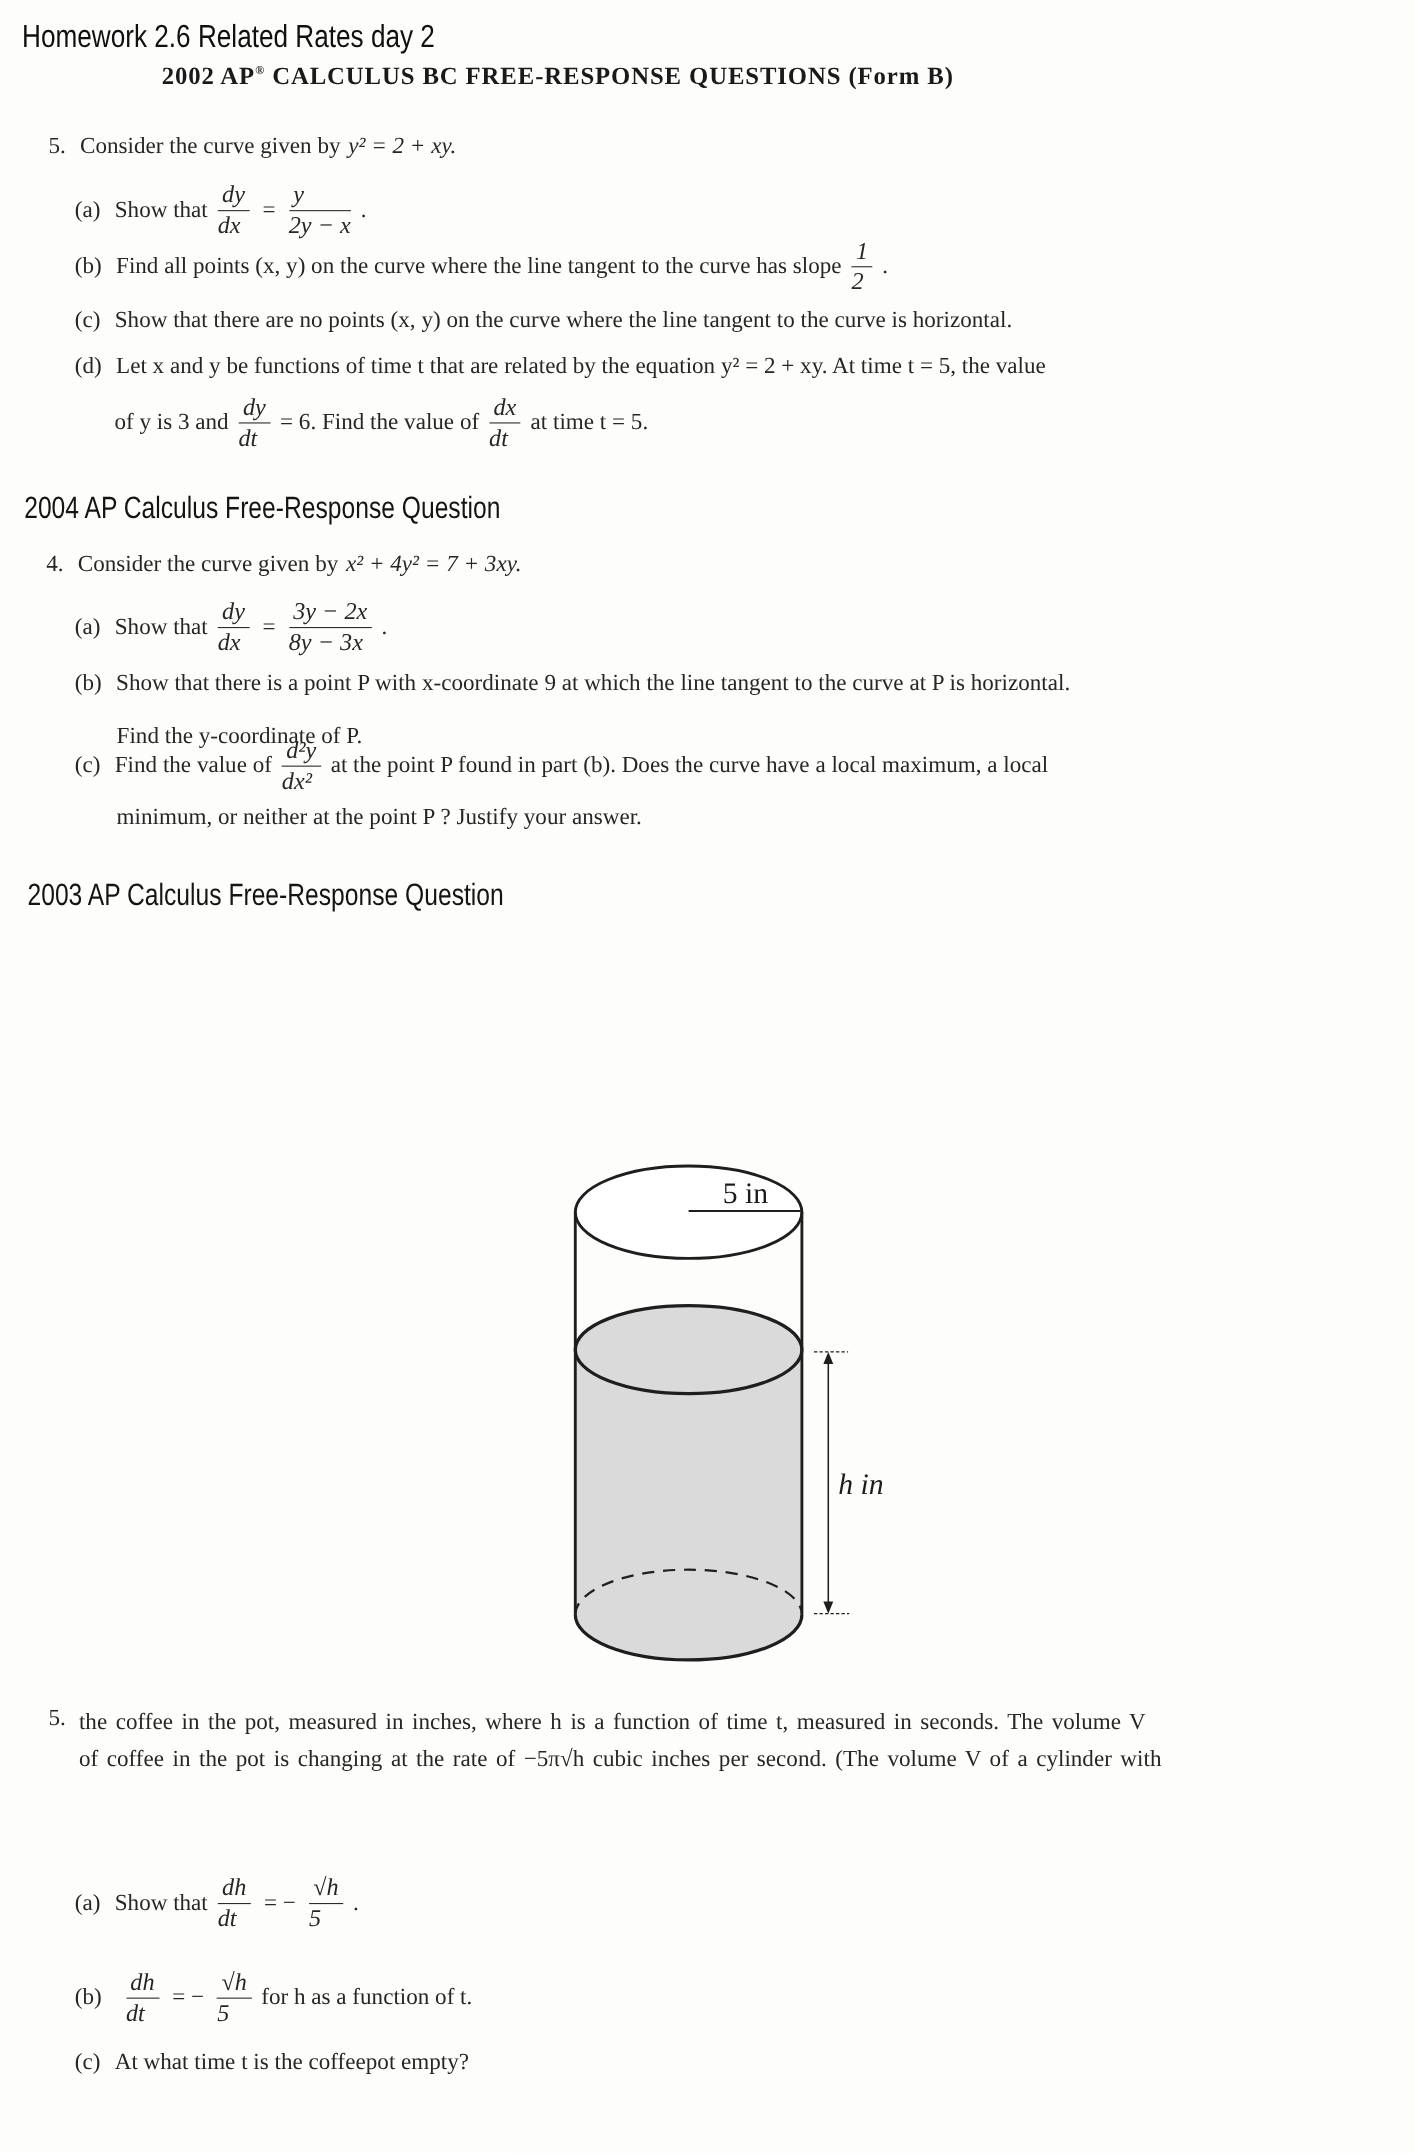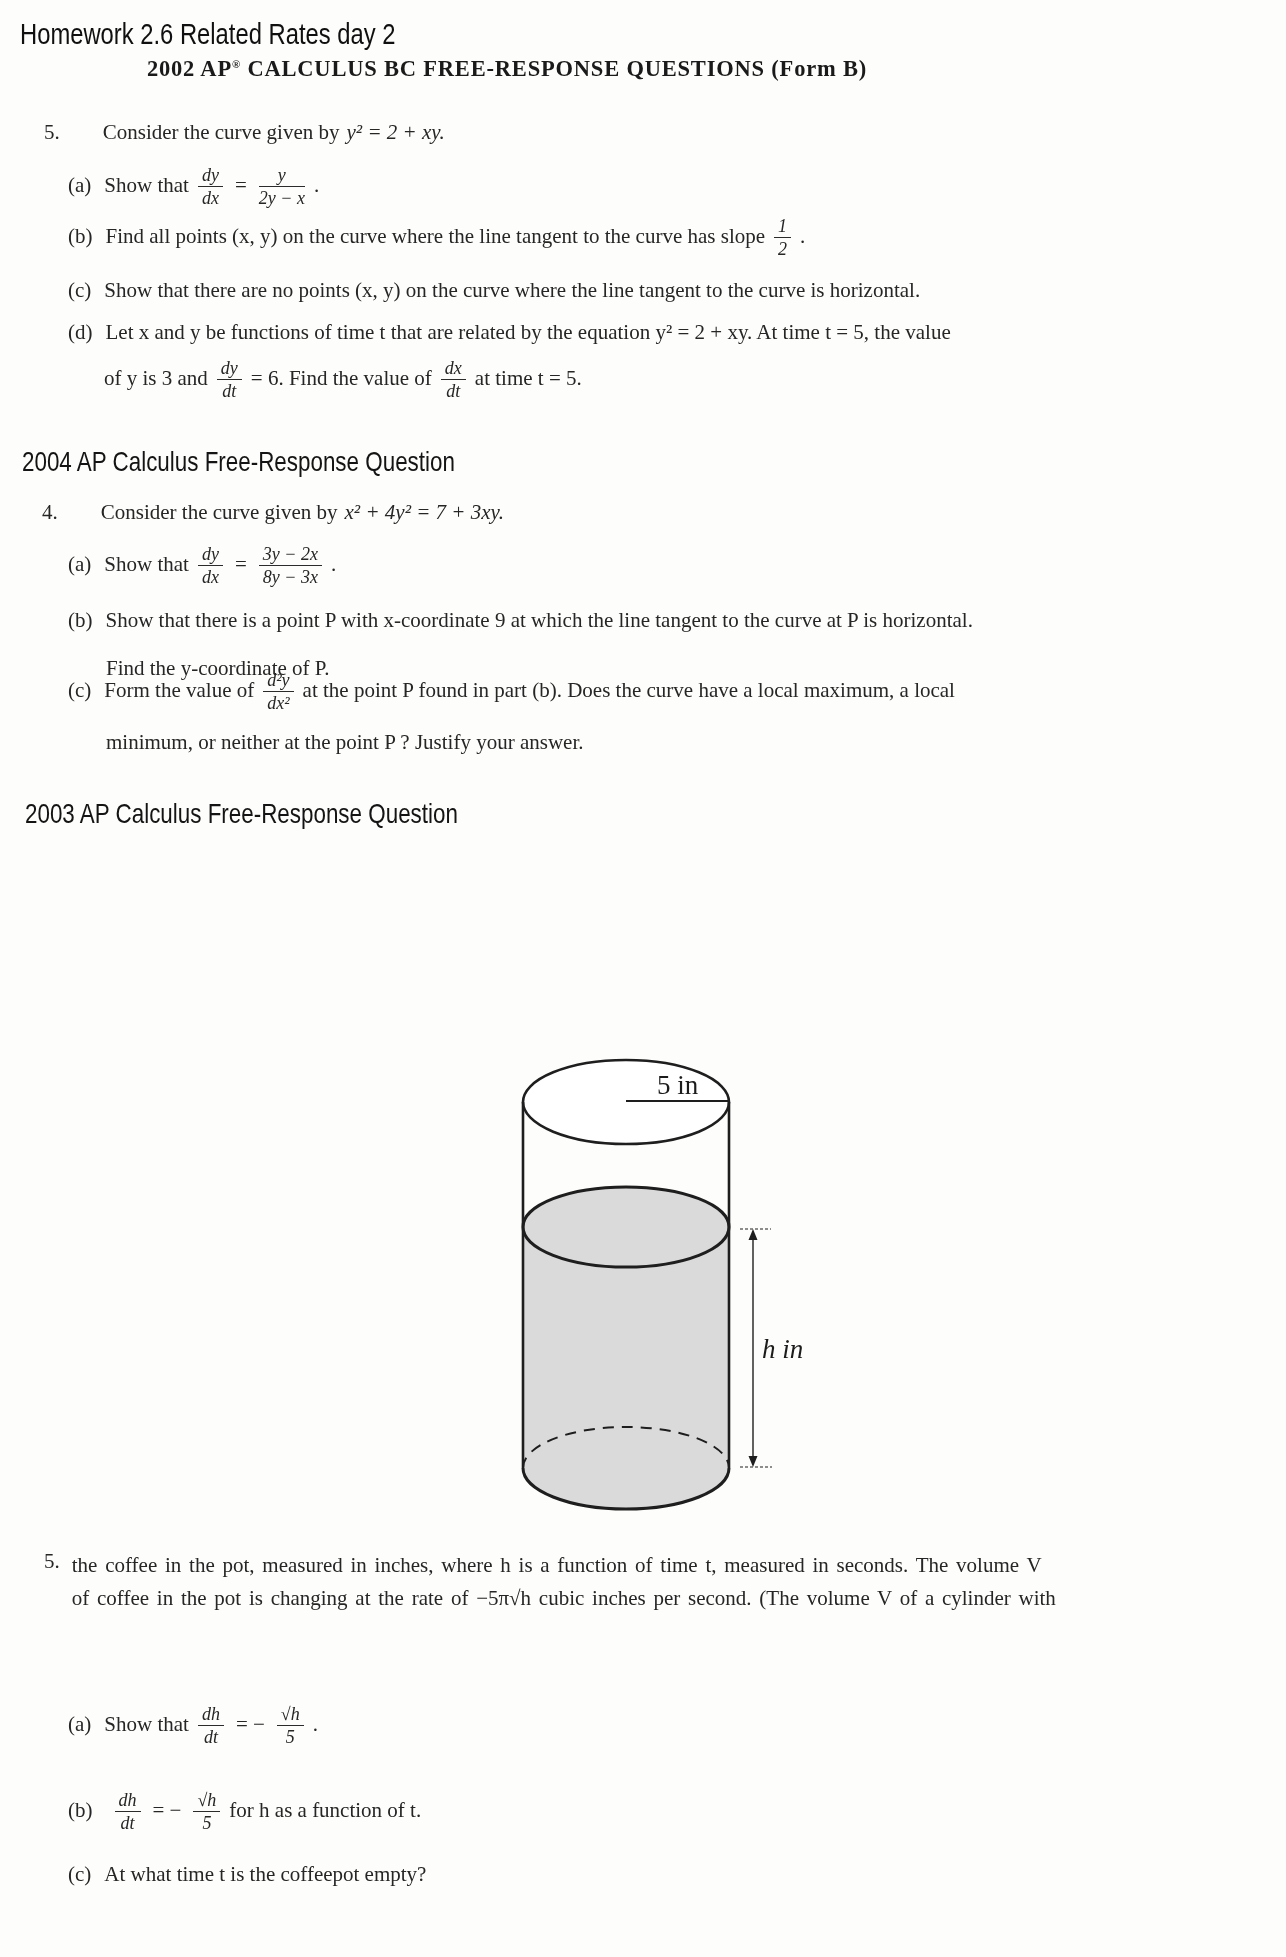--- a/index.html
+++ b/index.html
@@ -13,24 +13,24 @@
 
   .hdr2005 { position:absolute; left:133px; top:56px; width:748px; text-align:center;
              font-weight:bold; font-size:22.5px; letter-spacing:.8px; color:#1a1a1a; white-space:nowrap; }
   .hdr2005 sup { font-size:11px; }
 
   .heading { position:absolute; font-family:"Liberation Sans", sans-serif; font-size:28px; color:#141414;
              transform:scaleX(.8); transform-origin:left top; white-space:nowrap; }
 
   .row { position:absolute; display:flex; align-items:center; font-size:21px; color:#262626; white-space:nowrap; }
   .row .lbl { margin-right:13px; }
-  .gap { margin-right:7px;margin-left:30px; }
+  .gap { margin-right:7px; }
   .mi { font-style:italic; }
 
-  .frac { display:inline-block; text-align:center; font-size:18px; line-height:1.12;
+  .frac { display:inline-block; text-align:left; font-size:22px; line-height:1.12;
           margin:2px 9px 0; font-style:italic; }
   .frac .num { display:block; padding:0 4px 1px; border-bottom:1.6px solid #2b2b2b; }
   .frac .den { display:block; padding-top:1px; }
   .eq { margin:0 3px; }
 
   .stemblock { position:absolute; display:flex; font-size:21px; color:#262626; }
   .stemnum { margin-right:12px; }
   .stemlines div { line-height:33px; white-space:nowrap; word-spacing:2.5px; }
 
   .figwrap { position:absolute; left:410px; top:1038px; }
@@ -126,21 +126,21 @@
   <div class="row" style="left:68px; top:608px;">
     <span class="lbl">(b)</span>
     <span>Show that there is a point P with x-coordinate 9 at which the line tangent to the curve at P is horizontal.</span>
   </div>
   <div class="row" style="left:106px; top:656px;">
     <span>Find the y-coordinate of P.</span>
   </div>
 
   <div class="row" style="left:68px; top:668px;">
     <span class="lbl">(c)</span>
-    <span>Form the value of</span>
+    <span>Find the value of</span>
     <span class="frac">
         <span class="num">d²y</span>
         <span class="den">dx²</span>
       </span>
     <span>at the point P found in part (b). Does the curve have a local maximum, a local</span>
   </div>
   <div class="row" style="left:106px; top:730px;">
     <span>minimum, or neither at the point P ? Justify your answer.</span>
   </div>
 

